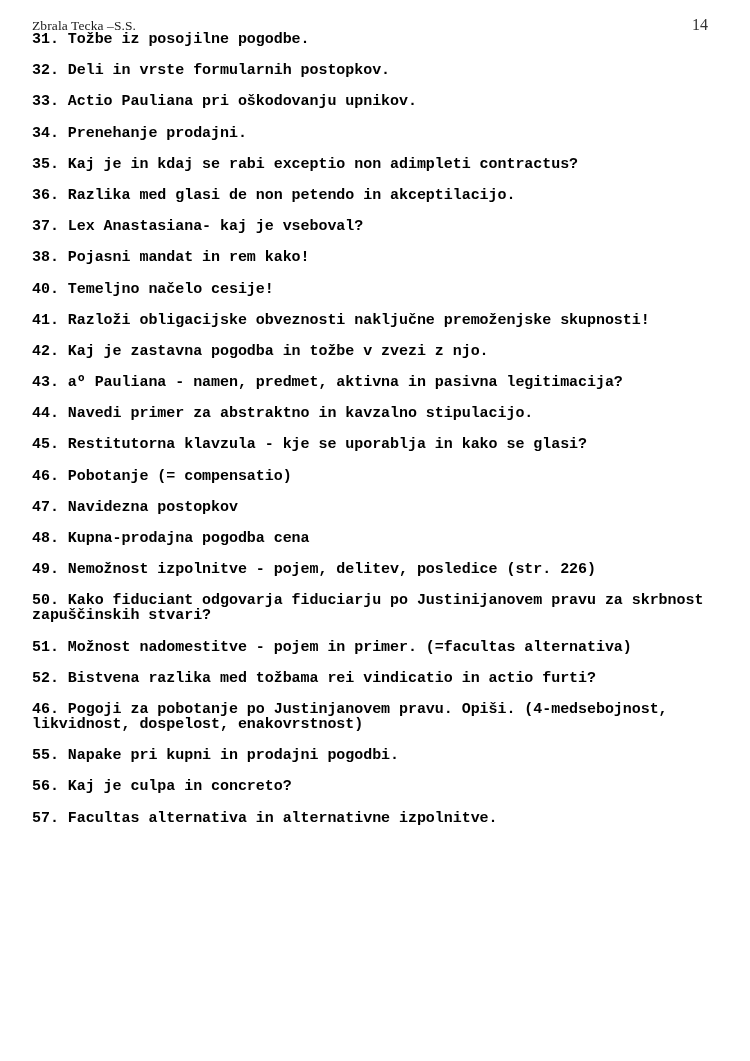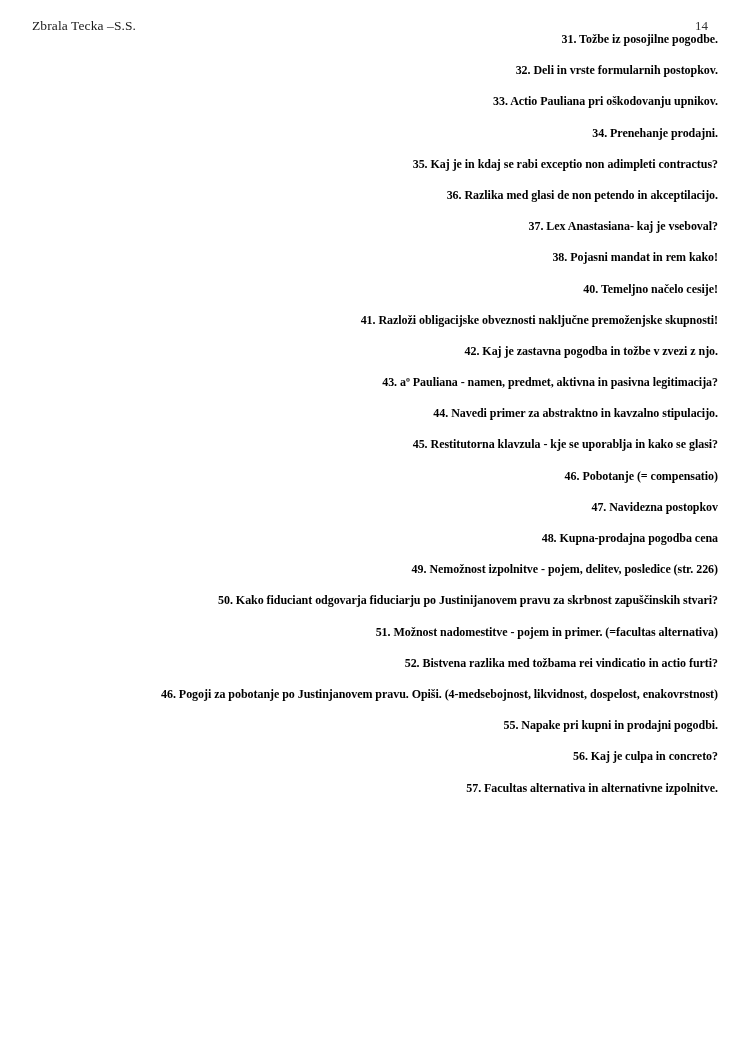--- a/index.html
+++ b/index.html
@@ -36,44 +36,43 @@
     font-family: "Liberation Serif", "DejaVu Serif", serif;
     font-size: 13.5px;
     font-weight: 400;
     letter-spacing: 0.1px;
     color: #1a1a1a;
     white-space: pre;
   }
 
   .header-pageno {
     font-family: "Liberation Serif", "DejaVu Serif", serif;
-    font-size: 13px;
+    font-size: 16px;
     font-weight: 400;
     color: #333333;
     padding-right: 12px;
   }
 
   
   .doc-body {
     position: absolute;
     top: 32px;
     left: 32px;
     width: 686px;
   }
 
   .question-item {
-    font-family: Liberation Serif, serif;
-    font-size: 12px;
+    font-family: Liberation Mono, monospace;
+    font-size: 15px;
     font-weight: 700;
     line-height: 15px;
     color: #000000;
     margin: 0 0 16.2px 0;
     white-space: normal;
     letter-spacing: -0.05px;
-    text-align: right;
   }
 
   .question-item:first-child {
     margin-top: 0;
   }
 </style>
 </head>
 <body>
 
 <div class="page">

